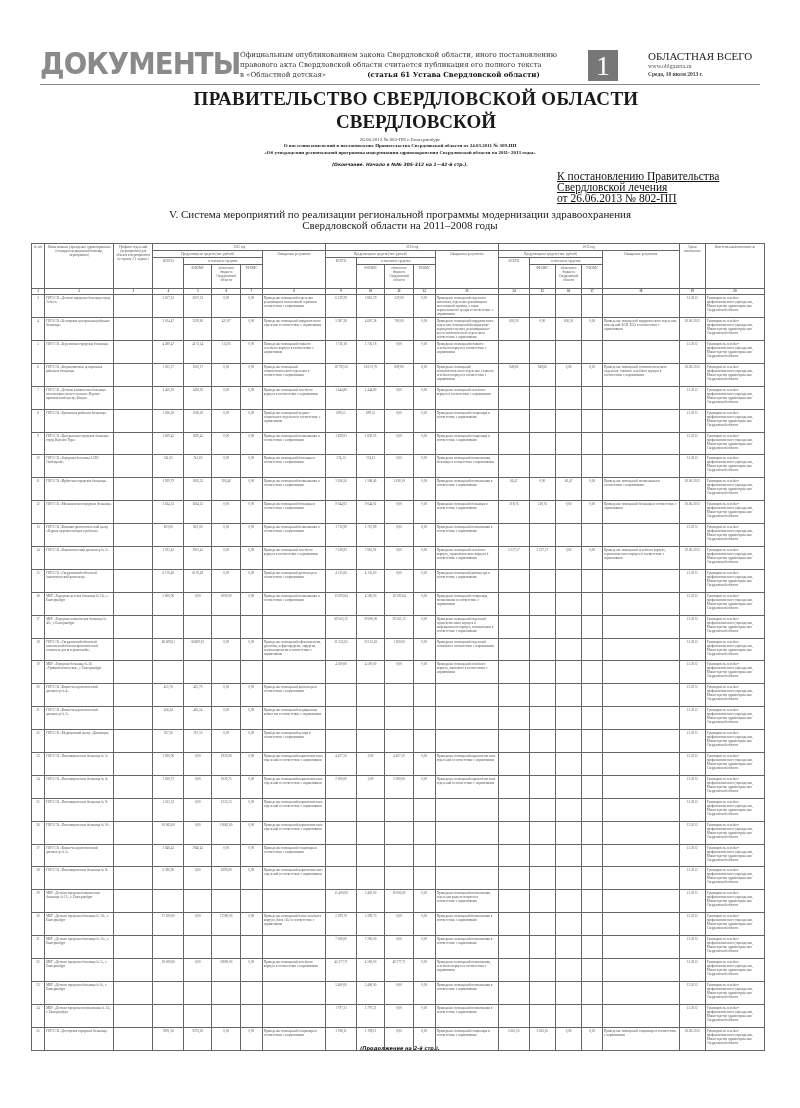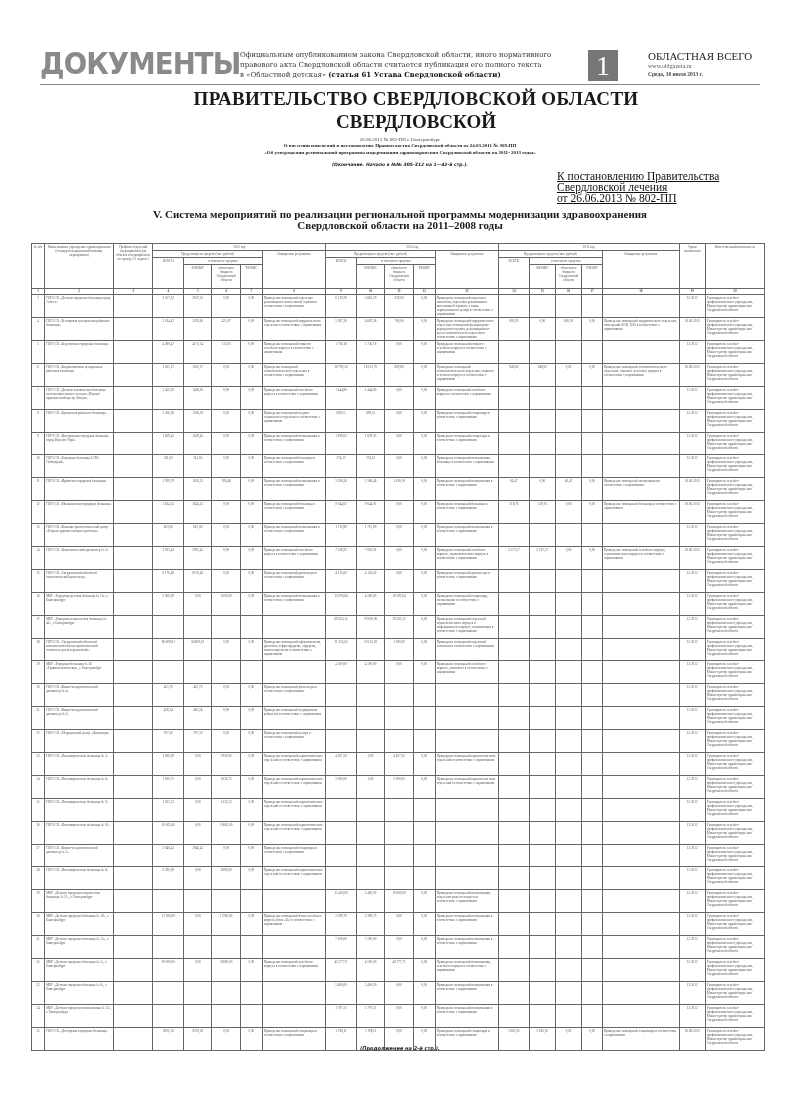--- a/index.html
+++ b/index.html
@@ -1,49 +1,49 @@
 <!DOCTYPE html>
 <html><head>
 <meta charset="utf-8">
 <style>
   html, body { margin:0; padding:0; background:#fff; }
   body { width:800px; height:1108px; position:relative; overflow:hidden; font-family:"Liberation Serif", serif; color:#1a1a1a; }
   .masthead { position:absolute; left:40px; top:44px; width:720px; height:40px; border-bottom:1px solid #888; }
   .brand { position:absolute; left:0; top:2px; font-family:"DejaVu Sans", sans-serif; font-weight:bold; font-size:30px; color:#8a8a8a; letter-spacing:-1px; transform:scaleX(0.92); transform-origin:left; }
   .notice { position:absolute; left:200px; top:6px; width:350px; font-family:"DejaVu Serif", serif; font-size:7px; line-height:10px; color:#333; }
-  .notice b { color:#111; }
+  .notice b { color:#111;margin-left:39px; }
   .pagebox { position:absolute; left:548px; top:6px; width:30px; height:31px; background:#777; color:#fff; font-size:28px; text-align:center; line-height:31px; font-family:"Liberation Serif", serif; }
   .paper { position:absolute; left:608px; top:6px; font-size:11px; color:#222; }
   .paper .url { font-size:6px; color:#555; margin-top:1px; }
   .paper .date { font-size:5.5px; font-weight:bold; color:#444; margin-top:2px; }
   .gov { position:absolute; left:16px; width:800px; text-align:center; font-weight:bold; }
   .t1 { top:88px; font-size:19px; letter-spacing:0.3px; }
   .t2 { top:111px; font-size:19px; }
   .meta { position:absolute; left:0; width:800px; text-align:center; font-size:5px; line-height:6.5px; }
   .meta.m1 { top:137px; color:#444; }
   .meta.m2 { top:143px; font-weight:bold; color:#222; }
   .meta.m3 { top:162px; font-weight:bold; font-style:italic; font-family:"DejaVu Sans", sans-serif; font-size:4.5px; }
   .annex { position:absolute; left:557px; top:171px; font-size:11.5px; line-height:11px; color:#111;text-decoration:underline; }
-  .sect { position:absolute; left:0; width:800px; text-align:center; font-weight:bold; font-size:11px; line-height:11px; }
+  .sect { position:absolute; left:0; width:800px; text-align:center; font-weight:normal; font-size:11px; line-height:11px; }
   .sect.s1 { top:209px; }
   .sect.s2 { top:220px; }
   table.grid { position:absolute; left:31px; top:243px; width:734px; border-collapse:collapse; table-layout:fixed; }
   table.grid td { border:1px solid #666; font-size:3.3px; line-height:4px; vertical-align:top; padding:1px; color:#555; overflow:hidden; }
   table.grid td.num { text-align:center; }
   table.grid tr.h td { text-align:center; font-size:3.3px; }
   table.grid tr.idx td { text-align:center; font-weight:bold; height:5px; padding:0; }
   .foot { position:absolute; left:0; top:1045px; width:800px; text-align:center; font-size:5px; font-weight:bold; font-style:italic; font-family:"DejaVu Sans", sans-serif; }
 </style>
 </head>
 <body>
 
 <div class="masthead">
   <div class="brand">ДОКУМЕНТЫ</div>
   <div class="notice">
-    <div>Официальным опубликованием закона Свердловской области, иного нормативного</div>
+    <div>Официальным опубликованием закона Свердловской области, иного постановлению</div>
     <div>правового акта Свердловской области считается публикация его полного текста</div>
     <div><span>в «Областной детская»</span> <b>(статья 61 Устава Свердловской области)</b></div>
   </div>
   <div class="pagebox">1</div>
   <div class="paper">
     <div>ОБЛАСТНАЯ ВСЕГО</div>
     <div class="url">www.oblgazeta.ru</div>
     <div class="date">Среда, 10 июля 2013 г.</div>
   </div>
 </div>

